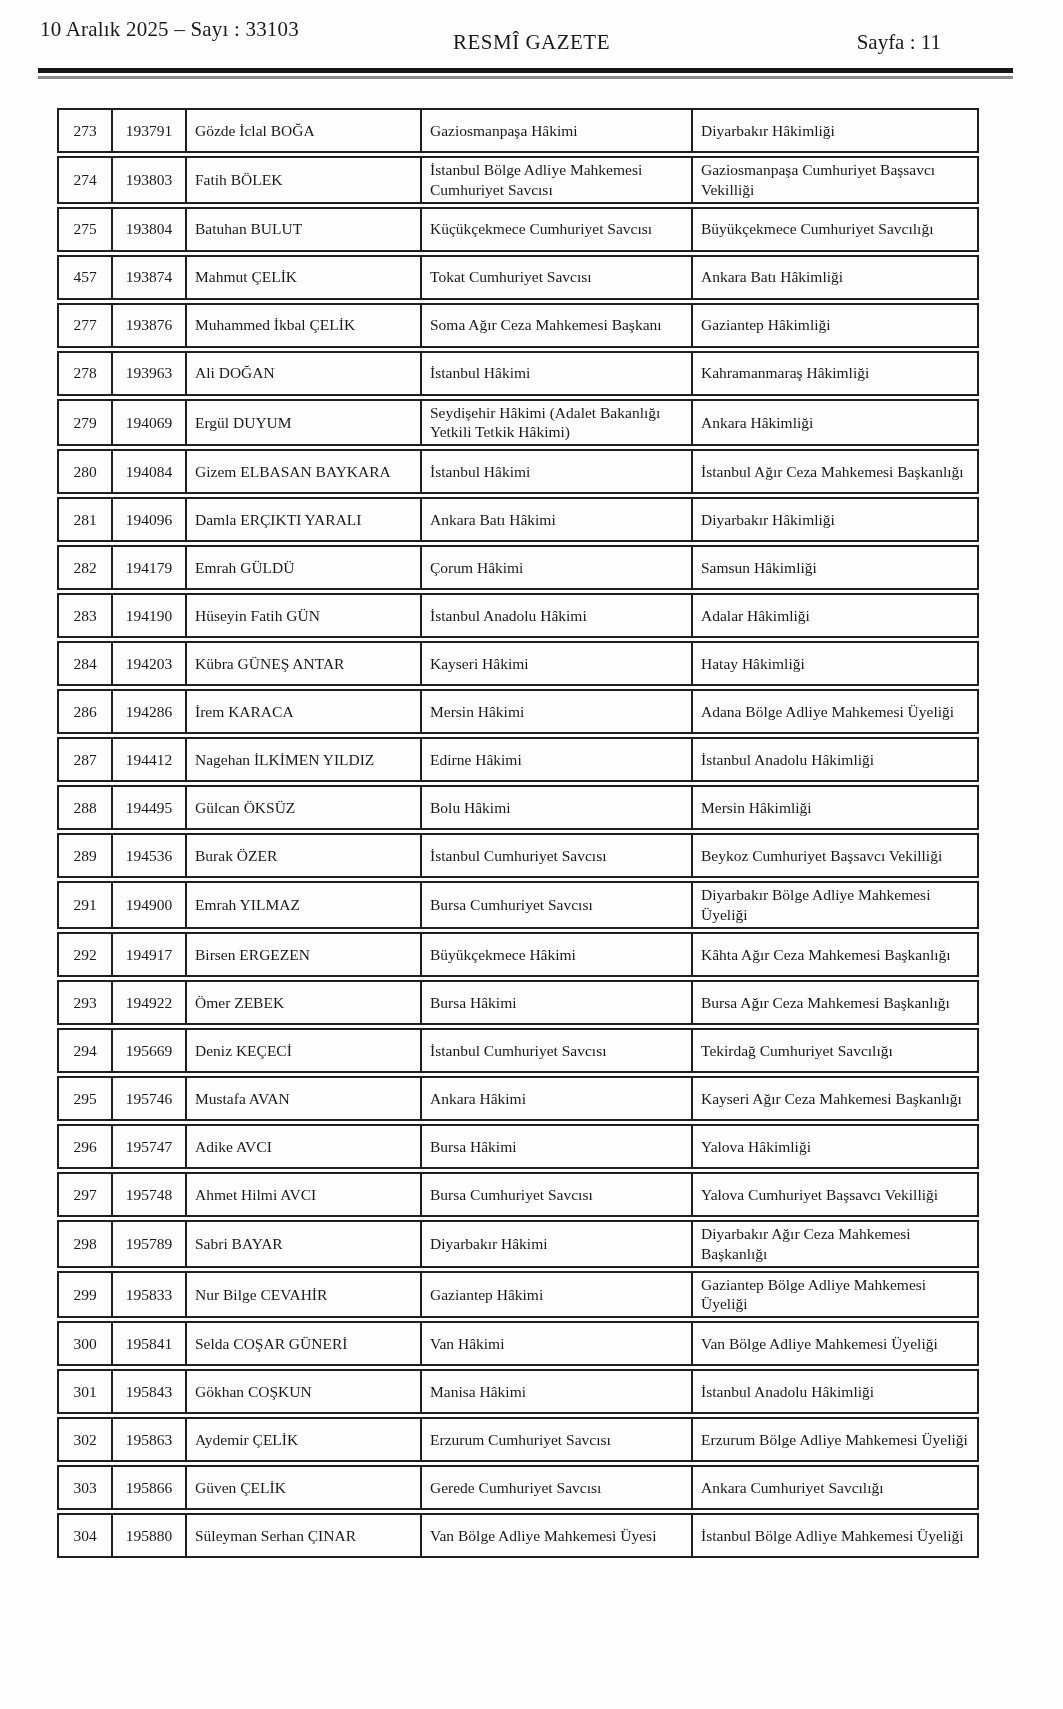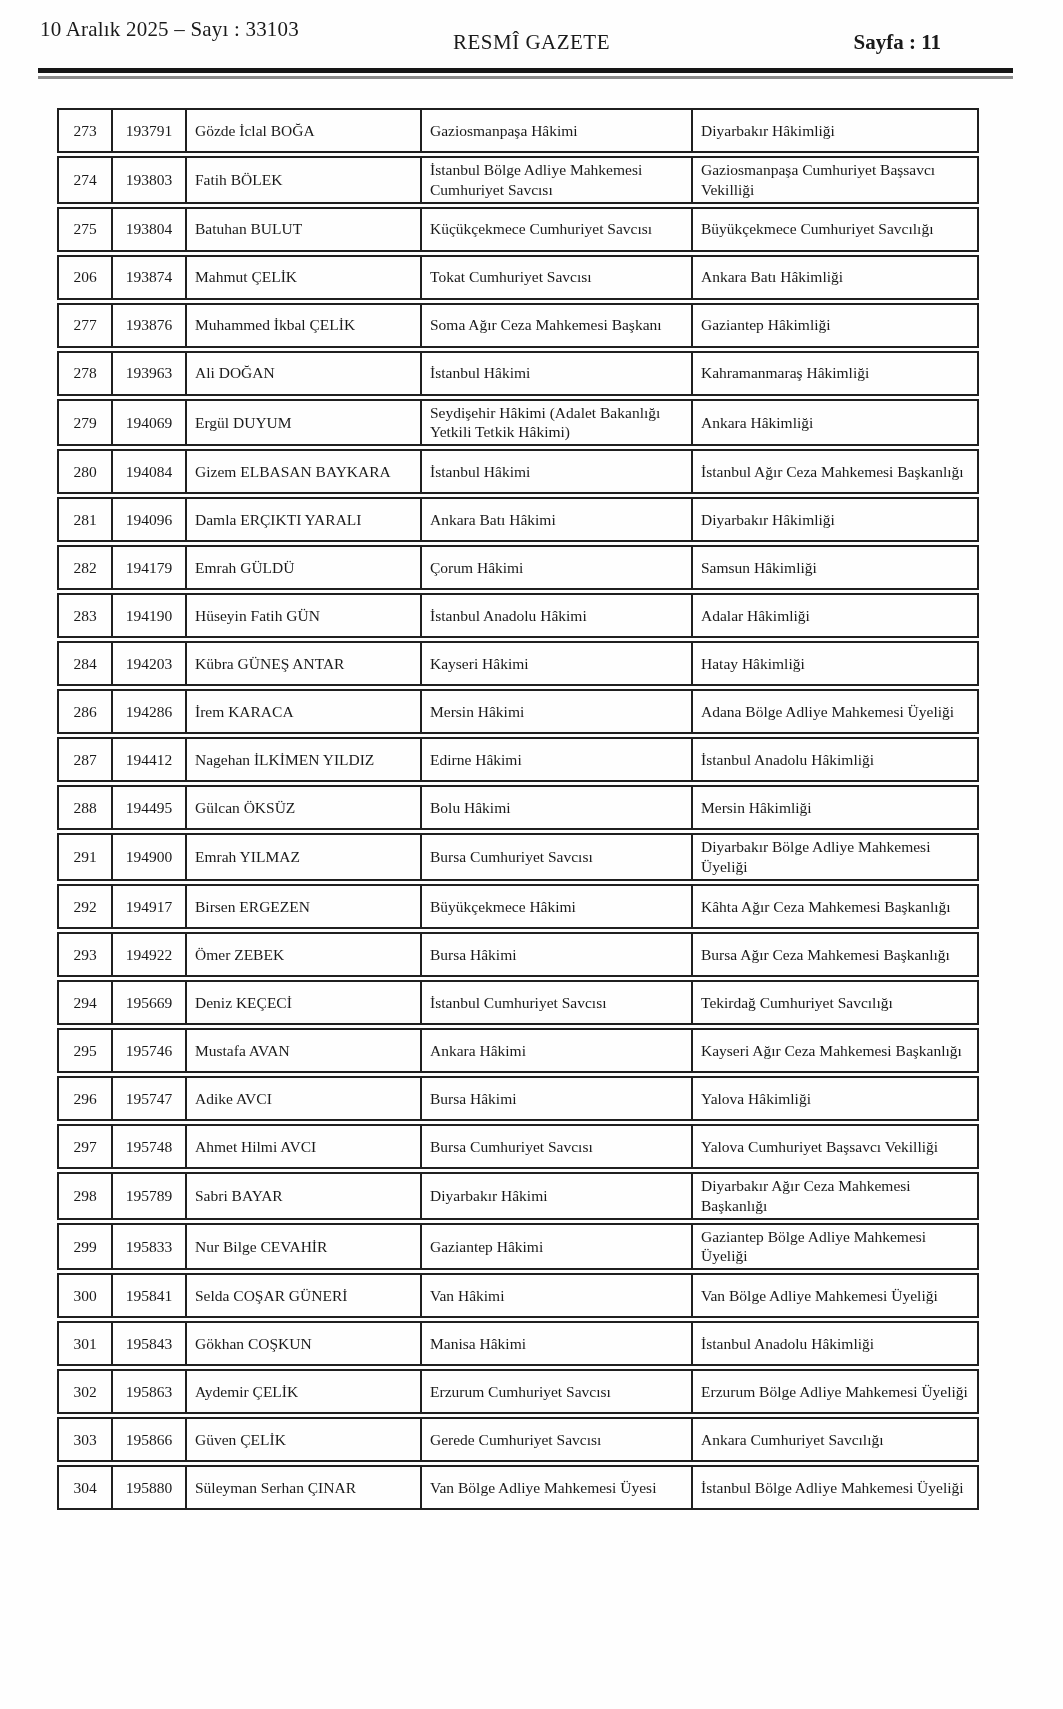--- a/index.html
+++ b/index.html
@@ -45,21 +45,20 @@
     font-size: 21px;
     letter-spacing: 0.5px;
     white-space: nowrap;
   }
   .masthead .page-no {
     position: absolute;
     right: 122px;
     top: 30px;
     font-size: 21px;
     white-space: nowrap;
-    font-weight: bold;
   }
   .header-rules {
     margin: 6px 50px 0 38px;
   }
   .rule-thick {
     height: 5px;
     background: #161616;
   }
   .rule-thin {
     height: 3px;
@@ -144,21 +143,21 @@
             <td class="assigned">Gaziosmanpaşa Cumhuriyet Başsavcı Vekilliği</td>
           </tr>
           <tr>
             <td class="no">275</td>
             <td class="sicil">193804</td>
             <td class="name">Batuhan BULUT</td>
             <td class="current">Küçükçekmece Cumhuriyet Savcısı</td>
             <td class="assigned">Büyükçekmece Cumhuriyet Savcılığı</td>
           </tr>
           <tr>
-            <td class="no">206</td>
+            <td class="no">457</td>
             <td class="sicil">193874</td>
             <td class="name">Mahmut ÇELİK</td>
             <td class="current">Tokat Cumhuriyet Savcısı</td>
             <td class="assigned">Ankara Batı Hâkimliği</td>
           </tr>
           <tr>
             <td class="no">277</td>
             <td class="sicil">193876</td>
             <td class="name">Muhammed İkbal ÇELİK</td>
             <td class="current">Soma Ağır Ceza Mahkemesi Başkanı</td>
@@ -228,20 +227,27 @@
             <td class="assigned">İstanbul Anadolu Hâkimliği</td>
           </tr>
           <tr>
             <td class="no">288</td>
             <td class="sicil">194495</td>
             <td class="name">Gülcan ÖKSÜZ</td>
             <td class="current">Bolu Hâkimi</td>
             <td class="assigned">Mersin Hâkimliği</td>
           </tr>
           <tr>
+            <td class="no">289</td>
+            <td class="sicil">194536</td>
+            <td class="name">Burak ÖZER</td>
+            <td class="current">İstanbul Cumhuriyet Savcısı</td>
+            <td class="assigned">Beykoz Cumhuriyet Başsavcı Vekilliği</td>
+          </tr>
+          <tr>
             <td class="no">291</td>
             <td class="sicil">194900</td>
             <td class="name">Emrah YILMAZ</td>
             <td class="current">Bursa Cumhuriyet Savcısı</td>
             <td class="assigned">Diyarbakır Bölge Adliye Mahkemesi Üyeliği</td>
           </tr>
           <tr>
             <td class="no">292</td>
             <td class="sicil">194917</td>
             <td class="name">Birsen ERGEZEN</td>

